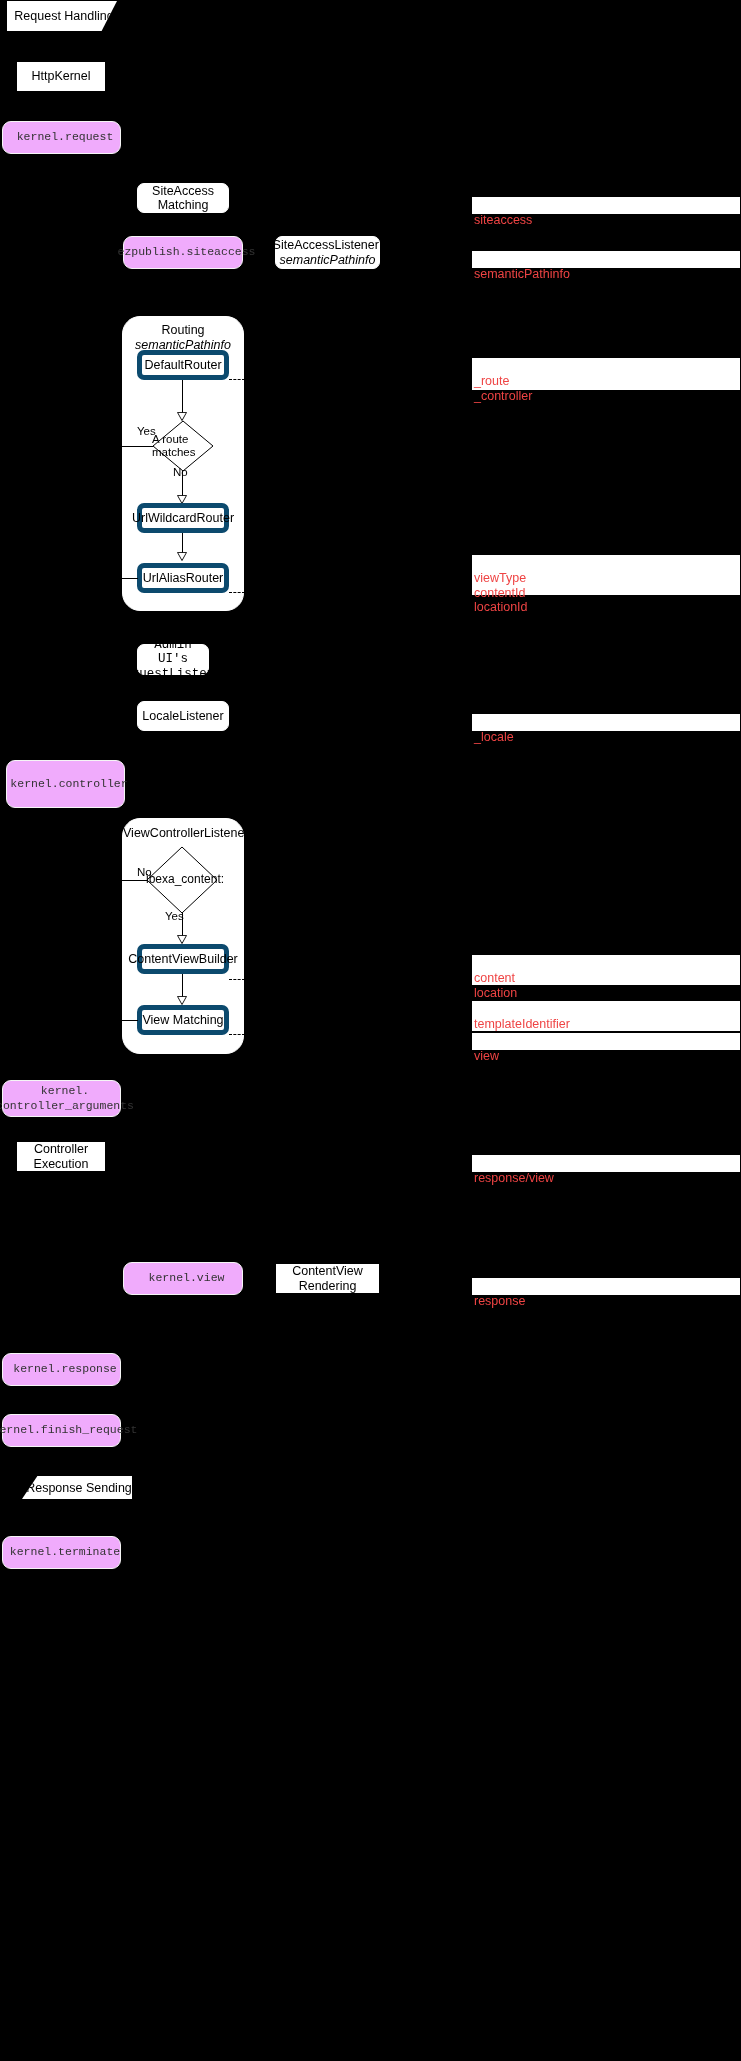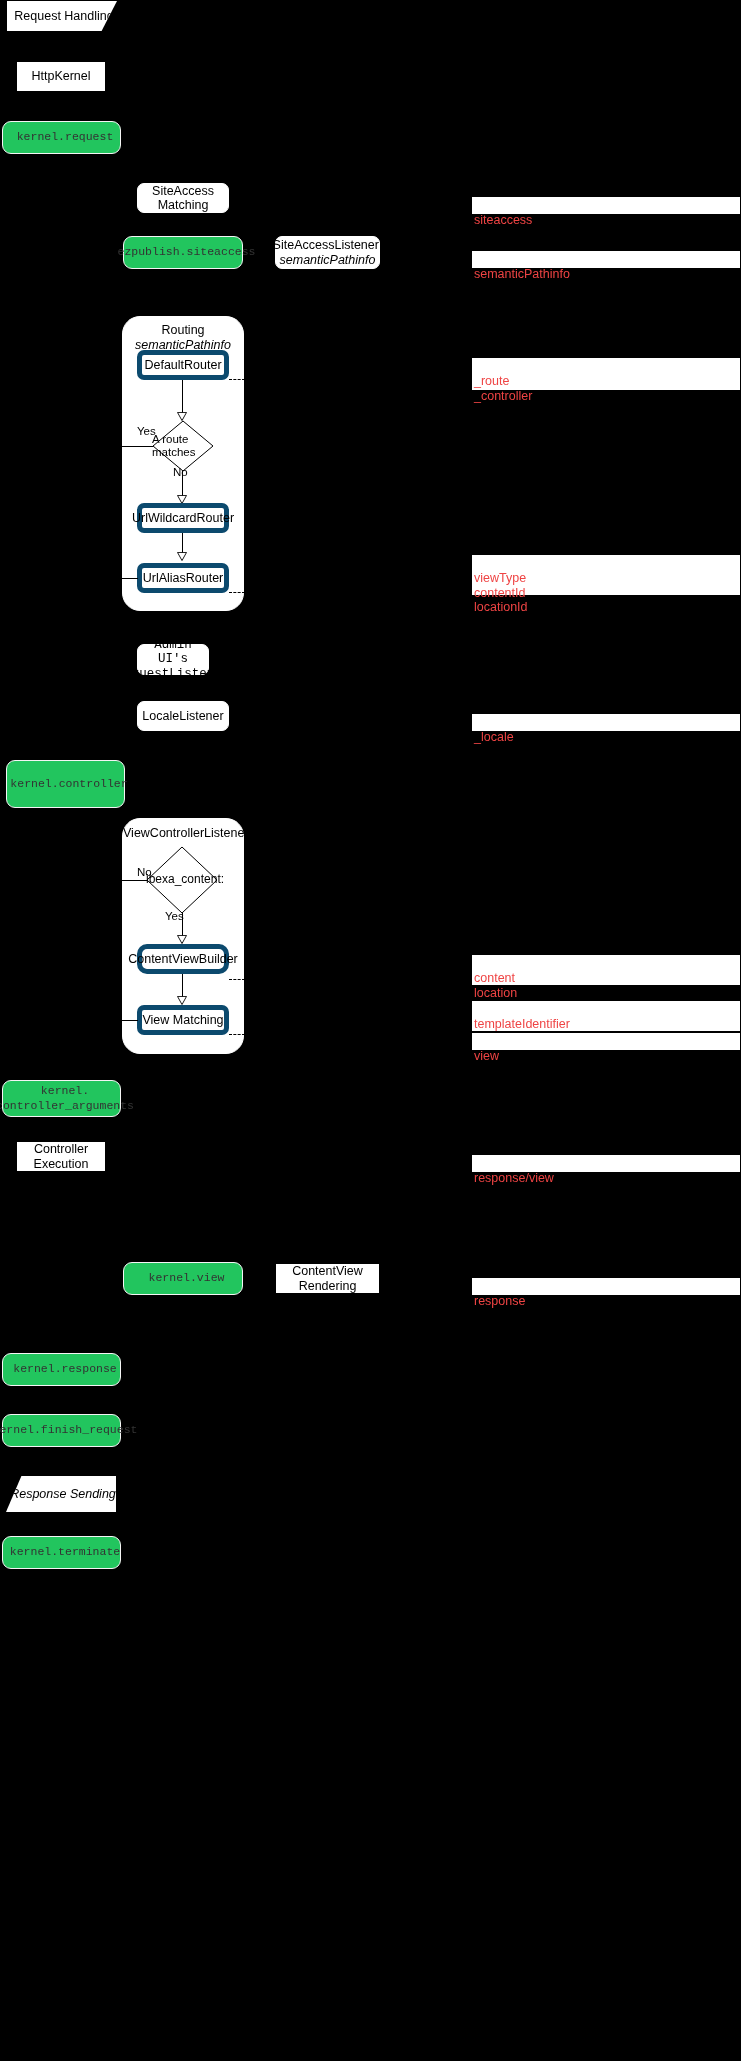--- a/index.html
+++ b/index.html
@@ -15,21 +15,21 @@
   
   .rect{border:1px solid #000;font-size:12.5px;}
 
   
   .rbox{border:5px solid #0c4a6e;border-radius:7px;font-size:12.5px;}
 
   
   .rbox-nb{border:1px solid #fff;border-radius:7px;font-size:12.5px;}
 
   
-  .event{position:absolute;box-sizing:border-box;background:#22c55e;
+  .event{position:absolute;box-sizing:border-box;background:#f0abfc;
          border:1px solid #f5f5f5;border-radius:9px;
          display:flex;align-items:center;justify-content:center;text-align:center;
          color:#333;font-family:"Liberation Mono","DejaVu Sans Mono",monospace;
          font-size:11.5px;line-height:1.25;white-space:pre-line;padding-left:7px;}
 
   
   .banner{position:absolute;box-sizing:border-box;background:#fff;color:#000;
           display:flex;align-items:center;justify-content:center;font-size:12.5px;}
   .banner.skew-r{clip-path:polygon(0 0,100% 0,86% 100%,0 100%);}
   .banner.skew-l{clip-path:polygon(14% 0,100% 0,100% 100%,0 100%);}
@@ -201,21 +201,21 @@
   <div class="elabel" style="left:137px;top:866px;"><span>No</span></div>
   <div class="elabel" style="left:165px;top:910px;"><span>Yes</span></div>
 
   <div class="ln hln" style="left:122px;top:880px;width:26px;"></div>
 
   <div class="ln vln" style="left:182px;top:913px;height:30px;"></div>
   <svg class="arrow arrow-dn-hollow" style="left:177px;top:935px;" width="11" height="10" viewBox="0 0 11 10">
     <polygon points="0.5,0.5 10.5,0.5 5.5,9.5" fill="#fff" stroke="#000" stroke-width="1"></polygon>
   </svg>
 
-  <div class="node rbox" style="left:137px;top:944px;width:92px;height:30px;border-radius:10px;">
+  <div class="node rbox" style="left:137px;top:944px;width:92px;height:30px;">
     <span>ContentViewBuilder</span>
   </div>
   <div class="dash-h" style="left:229px;top:979px;width:16px;"></div>
 
   <div class="note" style="left:471px;top:954px;width:270px;height:32px;">
     <span>content
 location</span>
   </div>
 
   <div class="ln vln" style="left:182px;top:974px;height:28px;"></div>
@@ -265,21 +265,21 @@
   </div>
 
   <div class="event" style="left:2px;top:1353px;width:119px;height:33px;">
     <span>kernel.response</span>
   </div>
 
   <div class="event" style="left:2px;top:1414px;width:119px;height:33px;">
     <span>kernel.finish_request</span>
   </div>
 
-  <div class="banner skew-l" style="left:6px;top:1476px;width:110px;height:36px;font-style:italic;">
+  <div class="banner skew-l" style="left:22px;top:1476px;width:110px;height:23px;">
     <span class="btxt">Response Sending</span>
   </div>
 
   <div class="event" style="left:2px;top:1536px;width:119px;height:33px;">
     <span>kernel.terminate</span>
   </div>
 
 </div>
 
 </body></html>

